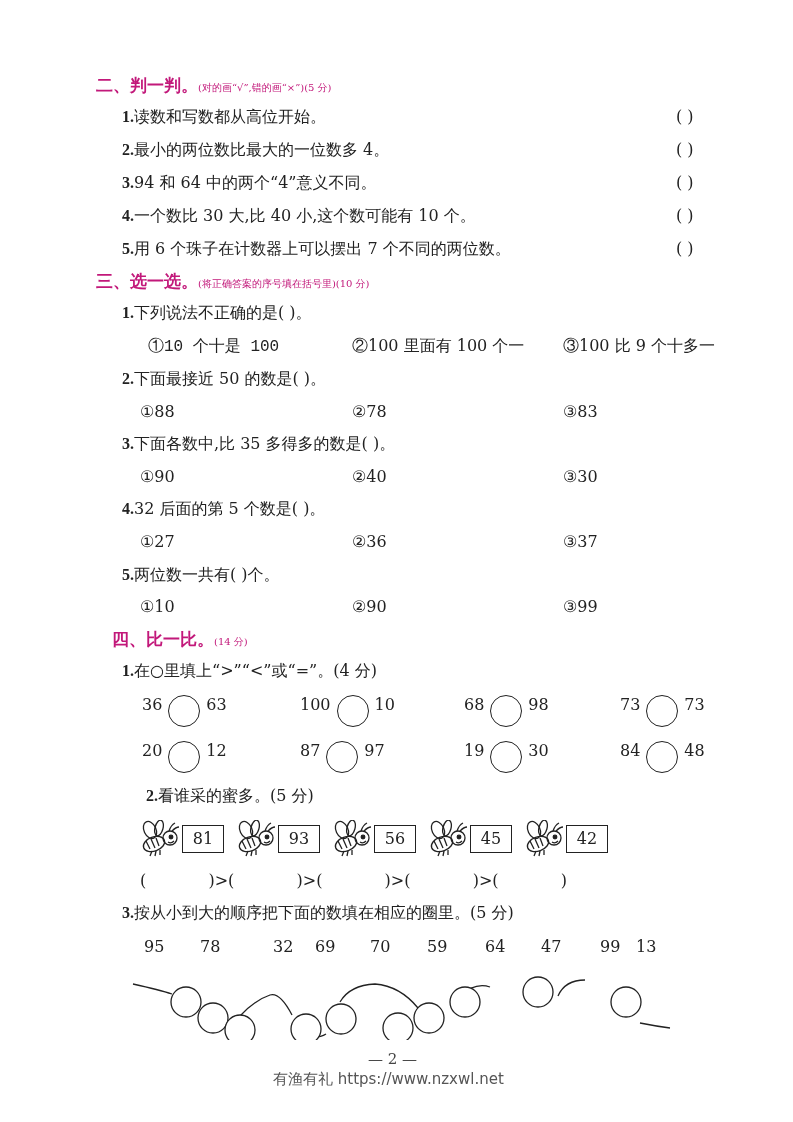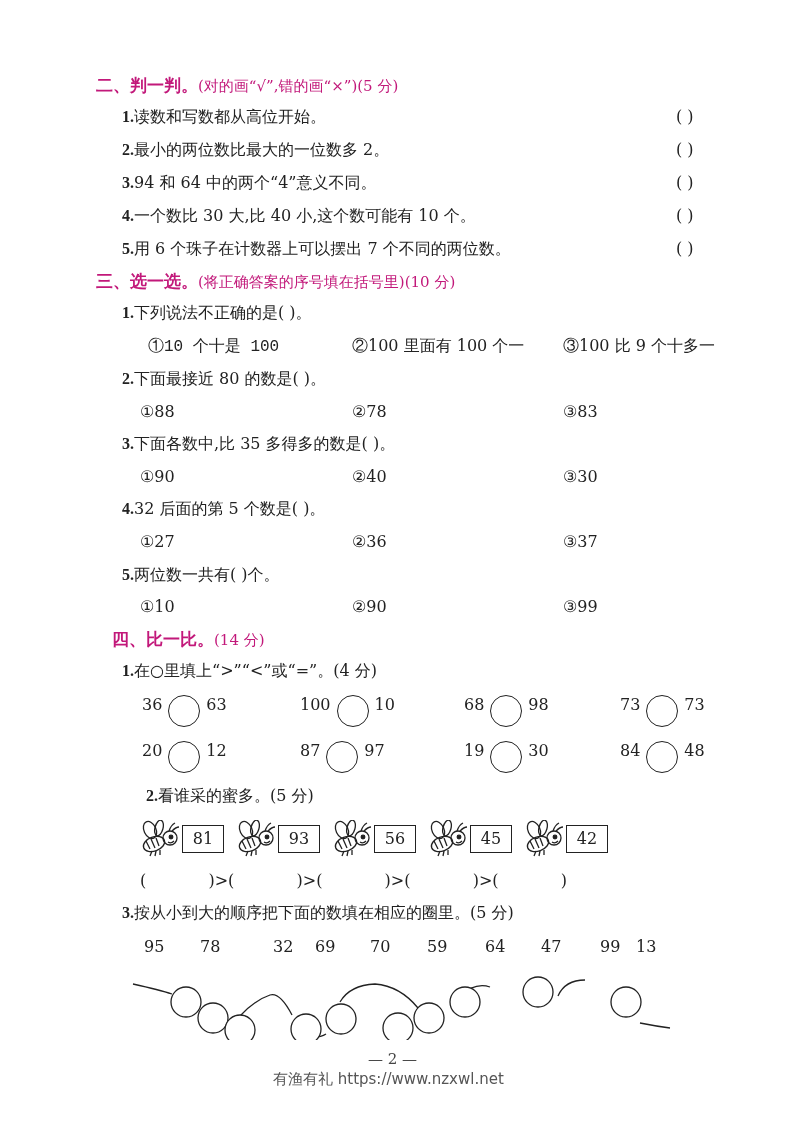--- a/index.html
+++ b/index.html
@@ -1,20 +1,20 @@
 <!DOCTYPE html>
 <html><head>
 <meta charset="utf-8">
 <style>
   html, body { margin: 0; padding: 0; background: #ffffff; }
   body { width: 793px; height: 1122px; position: relative; overflow: hidden;
          font-family: "DejaVu Serif", "Liberation Serif", serif; color: #222; }
   .abs { position: absolute; white-space: nowrap; }
   .heading { font-family: "DejaVu Sans", "Liberation Sans", sans-serif; font-weight: bold; font-size: 17px; }
-  .heading .note { font-weight: normal; font-size: 15px; font-family: "DejaVu Serif", serif; }
+  .heading .note { font-weight: normal; font-size: 10px; font-family: "DejaVu Serif", serif; }
   .q { font-size: 16px; }
   .q b { font-family: "Liberation Serif", serif; font-weight: bold; }
   .paren { font-size: 16px; }
   .opt { font-size: 16px; }
   .cmp { font-size: 16px; display: flex; }
   .circle { display: inline-block; width: 30px; height: 30px; border: 1.3px solid #222; border-radius: 50%; margin: 0 6px; }
   .bee-row { display: flex; align-items: center; }
   .bee { width: 42px; height: 38px; }
   .numbox { display: inline-block; width: 40px; height: 26px; border: 1.3px solid #222; text-align: center; line-height: 26px; font-size: 16px; margin-right: 12px; }
   .seq-num { font-size: 16px; }
@@ -24,42 +24,42 @@
 </head>
 <body>
 
 <div class="abs heading" style="left:96px; top:74px; color:#c2187a;">
   <span>二、判一判。</span><span class="note">(对的画“√”,错的画“×”)(5 分)</span>
 </div>
 
 <div class="abs q" style="left:122px; top:107px;"><b>1.</b><span>读数和写数都从高位开始。</span></div>
 <div class="abs paren" style="left:676px; top:107px;">(      )</div>
 
-<div class="abs q" style="left:122px; top:140px;"><b>2.</b><span>最小的两位数比最大的一位数多 2。</span></div>
+<div class="abs q" style="left:122px; top:140px;"><b>2.</b><span>最小的两位数比最大的一位数多 4。</span></div>
 <div class="abs paren" style="left:676px; top:140px;">(      )</div>
 
 <div class="abs q" style="left:122px; top:173px;"><b>3.</b><span>94 和 64 中的两个“4”意义不同。</span></div>
 <div class="abs paren" style="left:676px; top:173px;">(      )</div>
 
 <div class="abs q" style="left:122px; top:206px;"><b>4.</b><span>一个数比 30 大,比 40 小,这个数可能有 10 个。</span></div>
 <div class="abs paren" style="left:676px; top:206px;">(      )</div>
 
 <div class="abs q" style="left:122px; top:239px;"><b>5.</b><span>用 6 个珠子在计数器上可以摆出 7 个不同的两位数。</span></div>
 <div class="abs paren" style="left:676px; top:239px;">(      )</div>
 
 <div class="abs heading" style="left:96px; top:270px; color:#c2187a;">
   <span>三、选一选。</span><span class="note">(将正确答案的序号填在括号里)(10 分)</span>
 </div>
 
 <div class="abs q" style="left:122px; top:303px;"><b>1.</b><span>下列说法不正确的是(      )。</span></div>
 <div class="abs opt" style="left:148px; top:336px;font-family:Liberation Mono, monospace;">①10 个十是 100</div>
 <div class="abs opt" style="left:352px; top:336px;">②100 里面有 100 个一</div>
 <div class="abs opt" style="left:563px; top:336px;">③100 比 9 个十多一</div>
 
-<div class="abs q" style="left:122px; top:369px;"><b>2.</b><span>下面最接近 80 的数是(      )。</span></div>
+<div class="abs q" style="left:122px; top:369px;"><b>2.</b><span>下面最接近 50 的数是(      )。</span></div>
 <div class="abs opt" style="left:140px; top:402px;">①88</div>
 <div class="abs opt" style="left:352px; top:402px;">②78</div>
 <div class="abs opt" style="left:563px; top:402px;">③83</div>
 
 <div class="abs q" style="left:122px; top:434px;"><b>3.</b><span>下面各数中,比 35 多得多的数是(      )。</span></div>
 <div class="abs opt" style="left:140px; top:467px;">①90</div>
 <div class="abs opt" style="left:352px; top:467px;">②40</div>
 <div class="abs opt" style="left:563px; top:467px;">③30</div>
 
 <div class="abs q" style="left:122px; top:499px;"><b>4.</b><span>32 后面的第 5 个数是(      )。</span></div>

